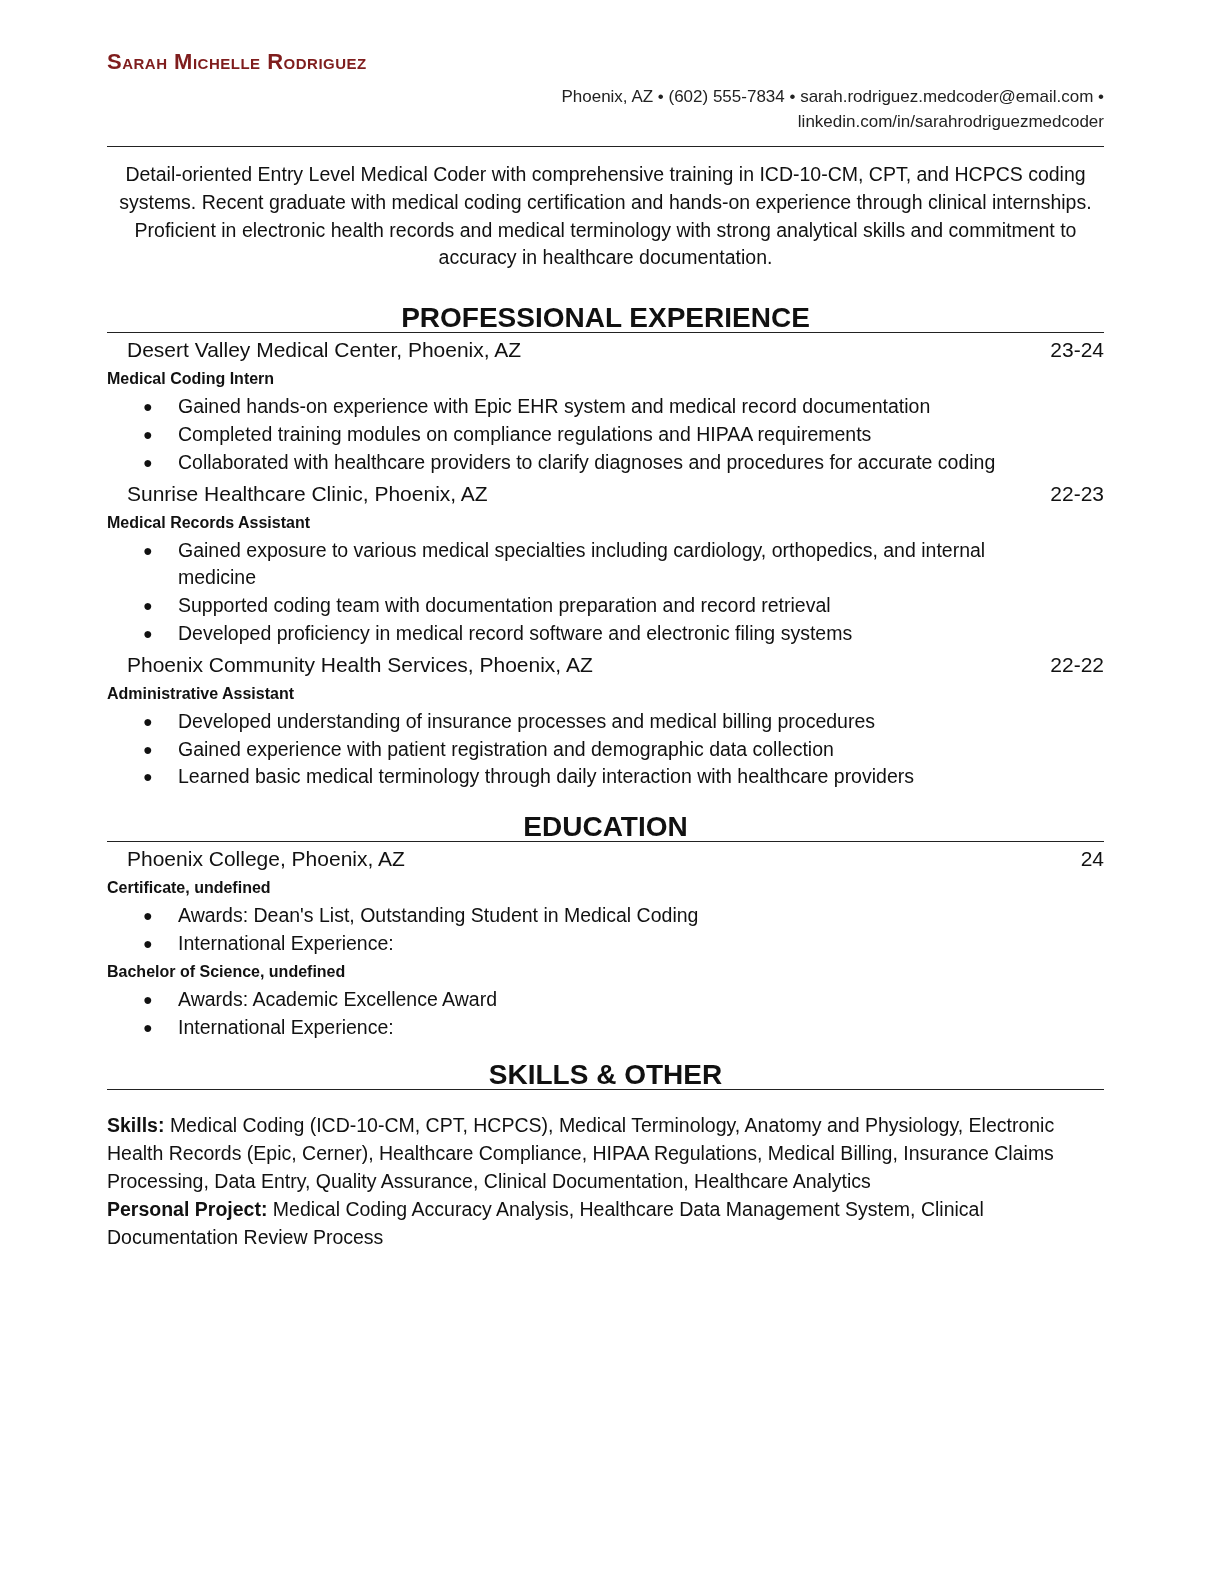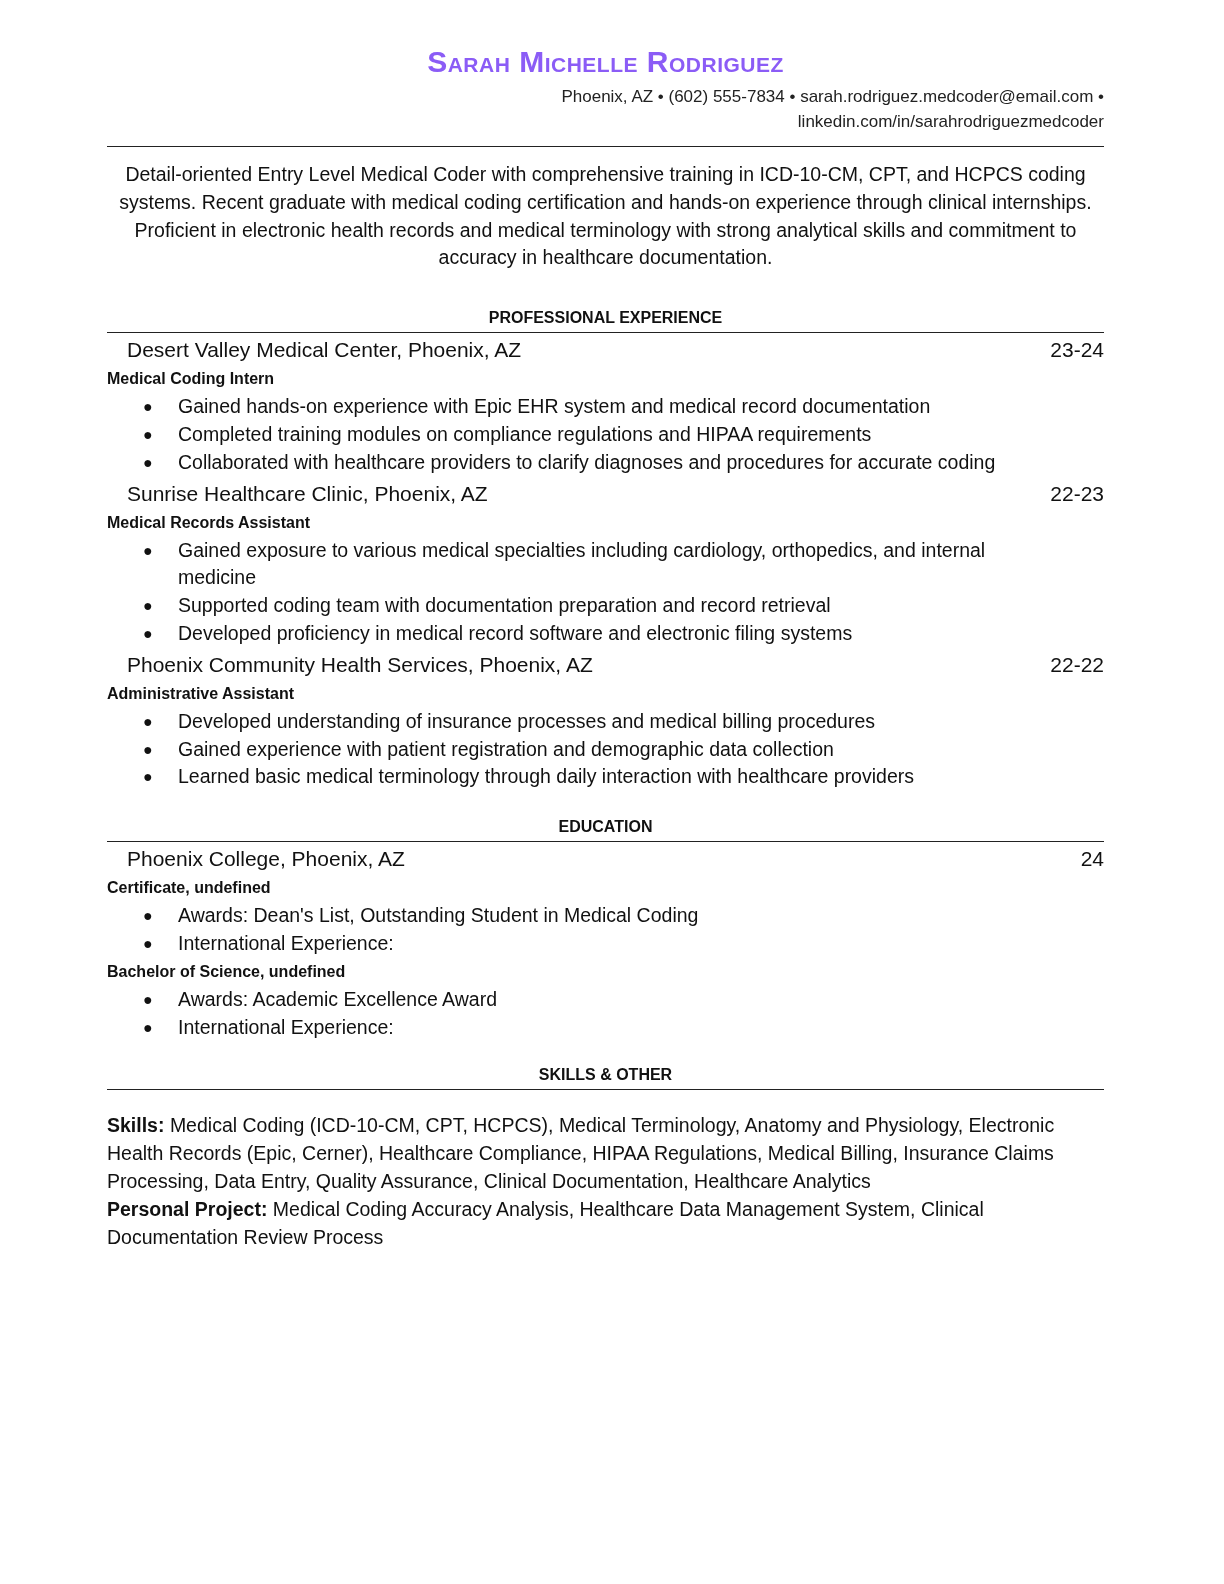--- a/index.html
+++ b/index.html
@@ -5,33 +5,33 @@
   html, body { margin: 0; padding: 0; background: #ffffff; }
   body {
     width: 1224px; height: 1584px; position: relative; overflow: hidden;
     font-family: "Liberation Sans", "DejaVu Sans", sans-serif;
     color: #111111;
   }
   .page {
     position: absolute; left: 107px; top: 40px; width: 997px;
   }
   .name {
-    text-align: center; font-weight: bold; font-size: 30px; letter-spacing: 0.5px;
-    font-variant: small-caps; line-height: 44px; margin: 0; color: #8b5cf6;
+    text-align: left; font-weight: bold; font-size: 22px; letter-spacing: 0.5px;
+    font-variant: small-caps; line-height: 44px; margin: 0; color: #7f1d1d;
   }
   .contact {
     text-align: right; font-size: 17px; line-height: 25px; color: #222;
   }
   .rule-top { border: none; border-top: 1.5px solid #222; margin: 12px 0 0 0; }
   .summary {
     text-align: center; font-size: 19.5px; line-height: 27.8px; margin-top: 14px; color: #111;
   }
   .section { margin-top: 26px; }
   .section-title {
-    text-align: center; font-weight: bold; font-size: 16px; line-height: 28px; color: #111;
+    text-align: center; font-weight: bold; font-size: 28px; line-height: 28px; color: #111;
     border-bottom: 1.5px solid #222; padding-bottom: 0px;
   }
   .entry-head {
     display: flex; justify-content: space-between; font-size: 21px; line-height: 30px; margin-top: 2px; margin-left: 20px;
   }
   .entry-role { font-weight: bold; font-size: 16px; line-height: 28px; }
   ul.bullets { list-style: none; margin: 0; padding: 0; }
   ul.bullets li {
     position: relative; padding-left: 71px; font-size: 19.5px; line-height: 27.8px; padding-right: 40px;
   }

